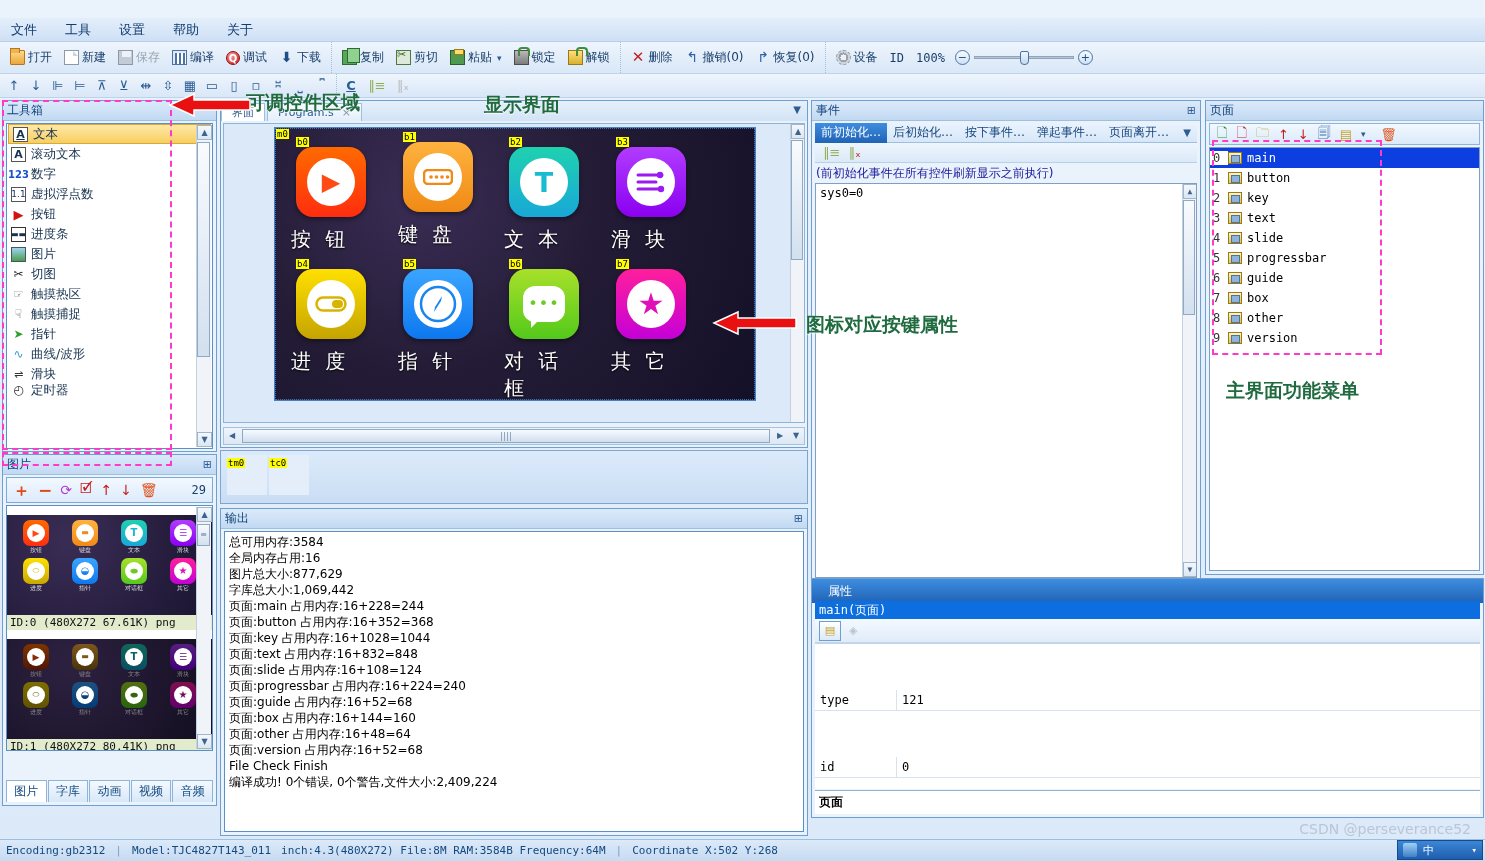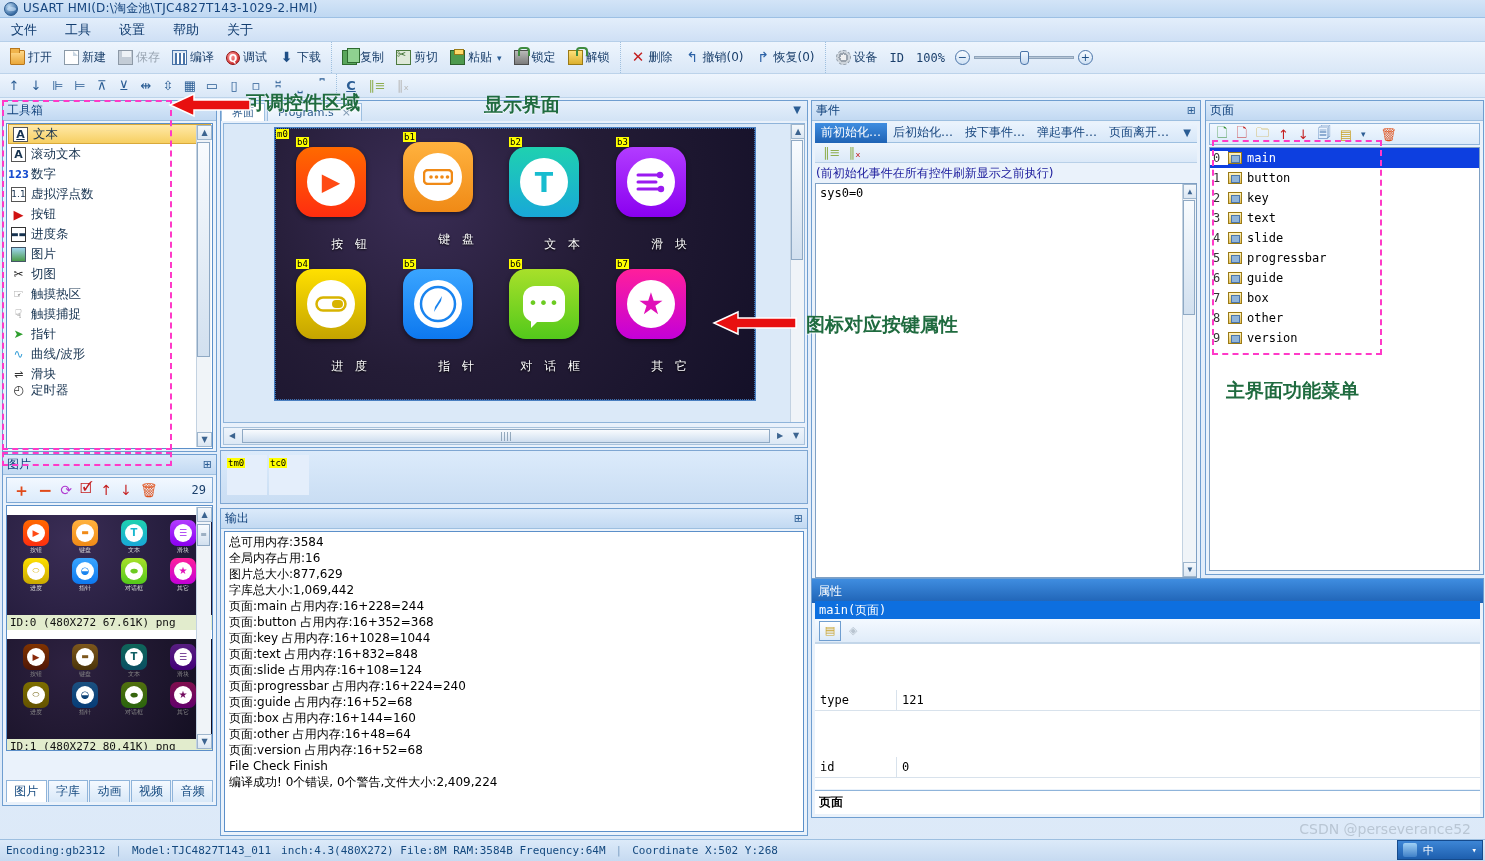--- a/index.html
+++ b/index.html
@@ -136,21 +136,21 @@
          border:1px solid #9dbfe0; border-bottom:none; background:linear-gradient(#f8fbff,#e3eefb); margin-right:2px;}
   .etab.act{ background:#fff; }
   .tabchev{ position:absolute; right:6px; top:3px; color:#2b5d94; font-size:10px; }
   .canvaswrap{ position:absolute; left:2px; top:22px; right:2px; bottom:24px; background:#dbe9f8; border:1px solid #8fb4da;}
   .screen{ position:absolute; left:51px; top:4px; width:480px; height:272px;
            background:radial-gradient(circle at 30% 25%,#3a2d55 0%,#241c36 45%,#141028 100%);
            border:1px dotted #3a6fb0; outline:1px solid #4a7fc0;}
   .tile{ position:absolute; width:80px; }
   .tile .sq{ width:70px;height:70px;border-radius:17px; margin:0 auto; position:relative;
              box-shadow:0 2px 5px rgba(0,0,0,.45); display:flex; align-items:center; justify-content:center;}
-  .tile .lbl{ text-align:right; color:#fff; font-size:12px; letter-spacing:4px; margin-top:19px; text-shadow:0 1px 2px #000;}
+  .tile .lbl{ text-align:left; color:#fff; font-size:20px; letter-spacing:4px; margin-top:9px; text-shadow:0 1px 2px #000;}
   .tag{ position:absolute; background:#ffff00; color:#000; font-size:9px;
         font-family:"DejaVu Sans Mono","Liberation Mono",monospace; line-height:10px; padding:0 1px; z-index:5;}
   .circ{ width:48px;height:48px;border-radius:50%;background:#fff; display:flex;align-items:center;justify-content:center;}
   .hscroll{ position:absolute; left:2px; bottom:2px; right:2px; height:18px;
             background:linear-gradient(#eef4fb,#dce8f5); border:1px solid #a8c2dc; display:flex; align-items:center;}
   .hs-arrow{ width:16px;height:16px; color:#3c6490; font-size:8px; text-align:center; line-height:15px;}
   .hs-thumb{ flex:1; height:14px; margin:0 2px; background:linear-gradient(#f8fbfe,#cfdeef); border:1px solid #8fa9c4;
              display:flex;align-items:center;justify-content:center;color:#7b93ab;font-size:9px;}
 
   
@@ -184,21 +184,21 @@
           font-size:12px; color:#000; }
   .pgrow .idx{ width:18px; text-align:left; padding-left:3px; color:#333; }
   .pgrow.sel{ background:#0d3fe0; color:#fff; }
   .pgrow.sel .idx{ color:#333; background:#fff;}
   .pgicon{ width:14px;height:12px; margin-right:5px; position:relative; flex:0 0 auto;
            background:linear-gradient(#fff3c0,#e7c258); border:1px solid #9a7a16;}
   .pgicon:after{ content:''; position:absolute; left:2px; top:2px; width:7px;height:6px; background:#8fb4da; border:1px solid #4a74a8;}
 
   
   #props{ left:811px; top:578px; width:673px; height:240px; border:1px solid #6f9ed0; background:#eaf2fb;}
-  #props .hd{ height:24px; background:linear-gradient(#3f8de0,#1f63b5); color:#fff; display:flex; align-items:center; padding-left:6px; font-size:12px;}
+  #props .hd{ height:24px; background:linear-gradient(#3f8de0,#1f63b5); color:#fff; display:flex; align-items:center; padding-left:16px; font-size:12px;}
   .propname{ position:absolute; left:3px; top:22px; right:3px; height:18px; background:#0d6fdf; color:#fff;
              font-family:"DejaVu Sans Mono","Liberation Mono",monospace; font-size:12px; padding-left:4px; display:flex; align-items:center;}
   .proptools{ position:absolute; left:3px; top:40px; right:3px; height:24px; background:linear-gradient(#f4f9ff,#e0ecf9);
               border-bottom:1px solid #c3d6e9; display:flex; align-items:center; gap:8px; padding-left:4px;}
   .proptable{ position:absolute; left:3px; top:64px; right:3px; bottom:28px; background:#fff; border-top:1px solid #c3d6e9; overflow:hidden;}
   .prow{ height:21px; display:flex; border-bottom:1px solid #d8e2ec; font-family:"DejaVu Sans Mono","Liberation Mono",monospace; font-size:12px;margin-top:46px;}
   .prow .k{ width:82px; padding-left:5px; display:flex; align-items:center; border-right:1px solid #d8e2ec; color:#000;}
   .prow .v{ flex:1; padding-left:5px; display:flex; align-items:center; color:#000;}
   .prow.green .k,.prow.green .v{ color:#1a7a1a; }
   .propfoot{ position:absolute; left:3px; right:3px; bottom:3px; height:24px; background:#fff; border-top:1px solid #8fb4da;
@@ -219,24 +219,20 @@
   .watermark{ position:absolute; right:14px; bottom:24px; color:#b9c6d4; font-size:14px; z-index:50;}
   .ime{ position:absolute; right:2px; bottom:1px; width:86px; height:20px;
         background:linear-gradient(#3d86d6,#1e5fae); border:1px solid #154a8c; display:flex; align-items:center;
         gap:6px; padding:0 5px; color:#fff; font-size:11px; z-index:60;}
 </style>
 </head>
 <body>
 
 <div class="app">
 
-  <div class="titlebar">
-    <div class="tl-icon"></div>
-    <div class="tl-text">USART HMI(D:\淘金池\TJC4827T143-1029-2.HMI)</div>
-  </div>
 
   <div class="menubar">
     <div class="mi">文件</div>
     <div class="mi">工具</div>
     <div class="mi">设置</div>
     <div class="mi">帮助</div>
     <div class="mi">关于</div>
   </div>
 
   <div class="toolbar" id="toolbar1">

